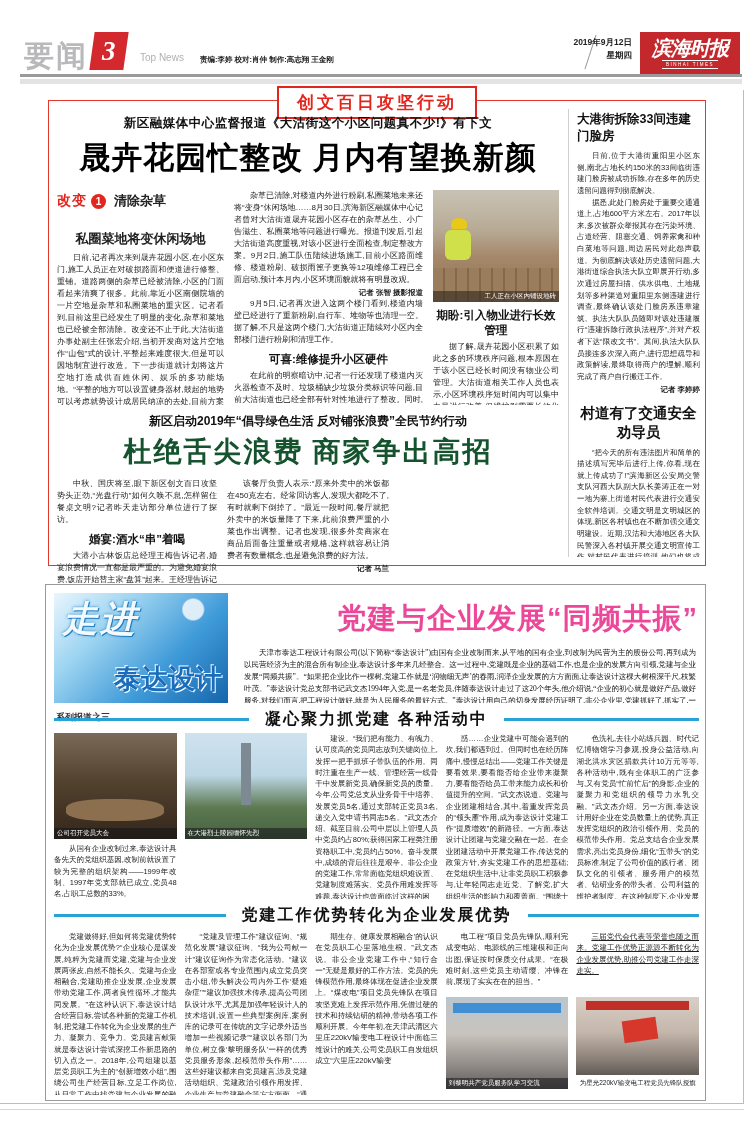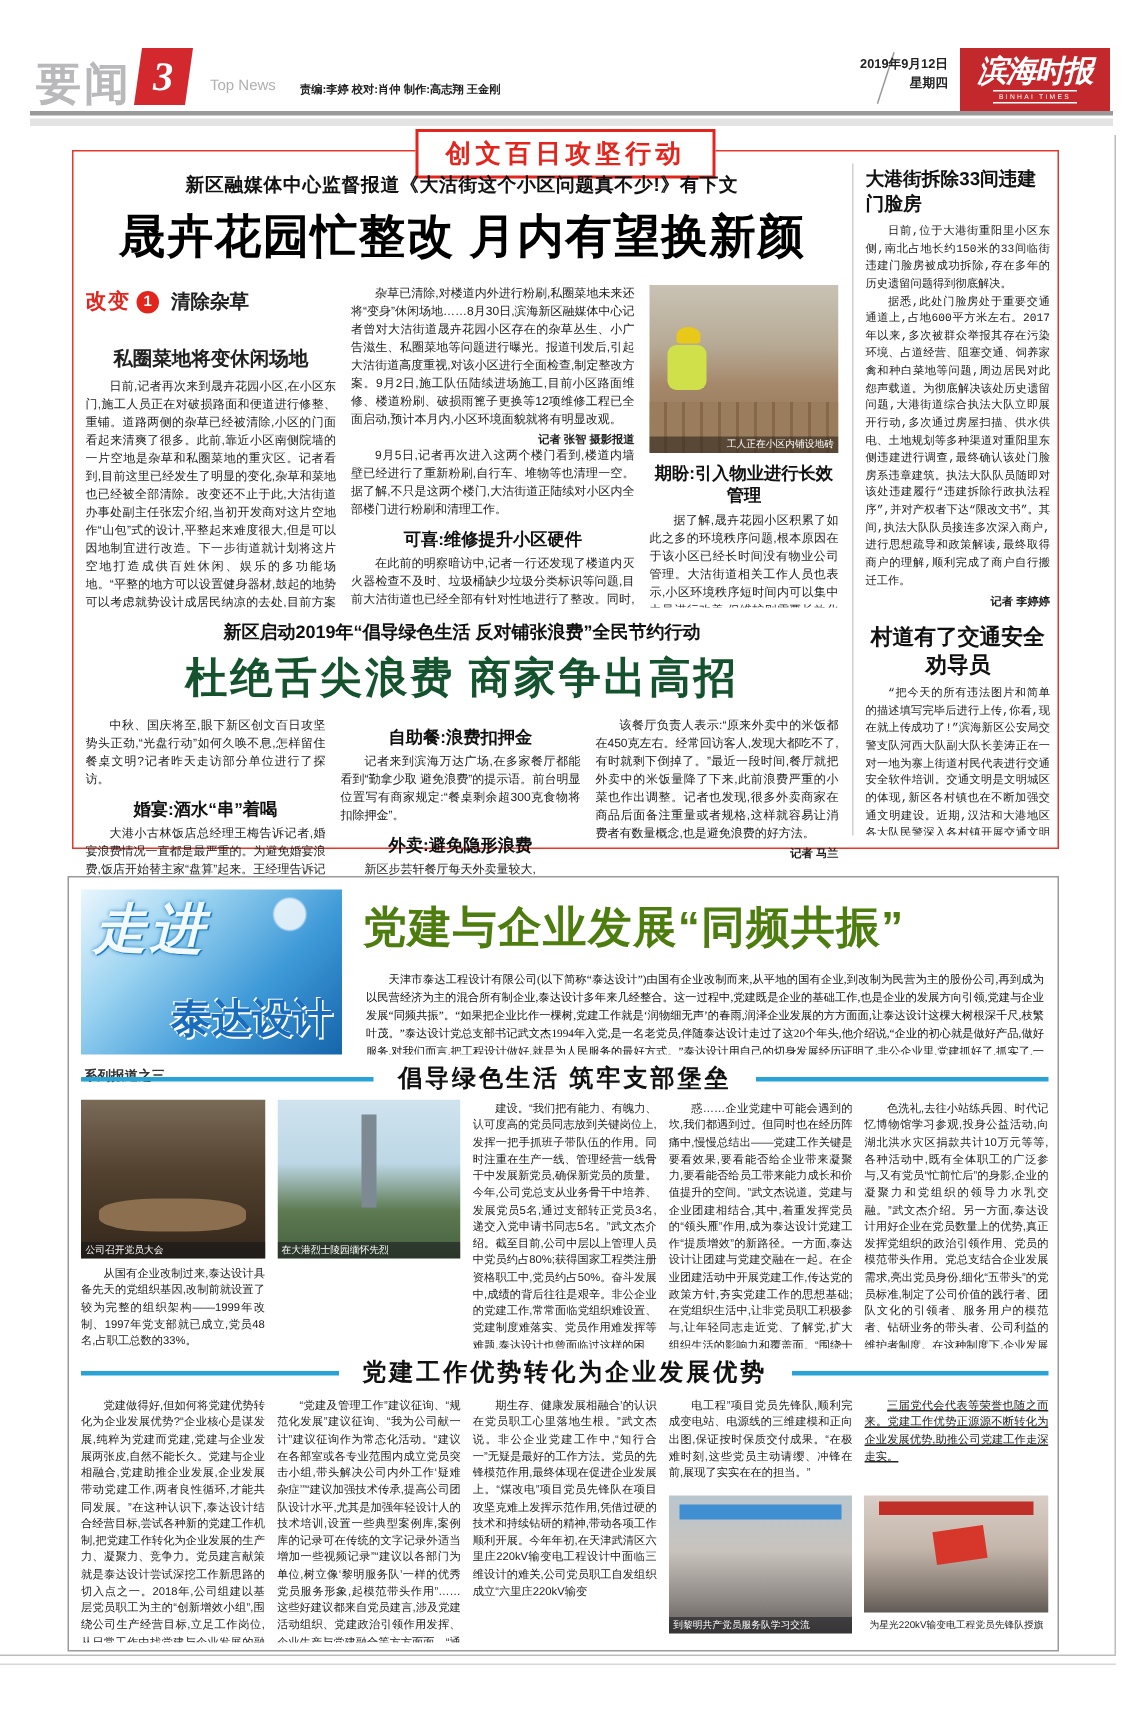--- a/index.html
+++ b/index.html
@@ -55,33 +55,33 @@
   .photo-top .bricks { position:absolute; left:0; bottom:0; width:100%; height:34px; background:repeating-linear-gradient(90deg,#9a7d5c 0 10px,#86674a 10px 12px); }
   .pcap { position:absolute; left:0; right:0; bottom:0; background:rgba(50,40,30,.62); color:#fff; font-size:6.5px; padding:1px 3px; text-align:right; }
 
   .cols2 { display:flex; gap:10px; margin-top:7px; height:118px; overflow:hidden; }
   .ca { width:160px; } .cb { width:160px; } .cc { width:162px; }
   .kicker2 { text-align:center; font-size:12px; font-weight:bold; color:#111; margin-top:8px; }
   .headline2 { text-align:center; font-family:"Liberation Serif", serif; font-size:28px; font-weight:bold; letter-spacing:2px; margin-top:3px; color:#14532d; }
 
   .rightcol { position:absolute; left:519px; top:8px; width:132px; height:448px; border-left:1px solid #d0d0d0; padding-left:8px; overflow:hidden; }
   .rc-h1 { font-size:12.5px; font-weight:bold; color:#111; margin:2px 0 5px 0; }
-  .rc-body { font-size:7.5px; line-height:1.55; text-align:justify; color:#222;font-family:Liberation Mono, monospace; }
+  .rc-body { font-size:7.5px; line-height:1.55; text-align:justify; color:#222; }
   .rc-body p { text-indent:2em; }
   .rc-h2 { font-size:14.5px; font-weight:bold; color:#111; text-align:center; margin:9px 0 5px 0; }
 
   
   .teda { position:absolute; left:45px; top:584px; width:661px; height:517px; border:1px solid #9a9a9a; background:#fff; }
   .brand { position:absolute; left:8px; top:8px; width:174px; height:110px; overflow:hidden;
     background: radial-gradient(circle at 80% 15%, rgba(255,255,255,.8) 0 6%, transparent 7%),
                 linear-gradient(135deg,#eaf6fd 0%,#9dd4f1 30%,#3f9ad8 65%,#1565ab 100%); }
   .brand .l1 { position:absolute; left:8px; top:2px; font-size:36px; font-weight:bold; font-style:italic; color:#f2faff; text-shadow:0 0 3px #1e7dc2, 1px 1px 0 #1e7dc2; letter-spacing:2px; }
   .brand .l2 { position:absolute; right:6px; bottom:6px; font-size:27px; font-weight:bold; color:#1a6dbd; text-shadow:1px 1px 0 #fff, -1px -1px 0 #fff; }
   .series { position:absolute; left:10px; top:126px; font-size:9px; color:#333; font-weight:bold; }
-  .teda-h1 { position:absolute; left:196px; top:14px; width:456px; text-align:left; font-size:29px; font-weight:bold; letter-spacing:1px; color:#4d7c0f; }
+  .teda-h1 { position:absolute; left:196px; top:14px; width:456px; text-align:right; font-size:29px; font-weight:bold; letter-spacing:1px; color:#ec4899; }
   .teda-intro { position:absolute; left:198px; top:62px; width:452px; height:56px; overflow:hidden; font-family:"Liberation Serif", serif; font-size:7.5px; line-height:1.6; text-align:justify; color:#111; }
   .teda-intro p { text-indent:2em; }
 
   .cyansub { position:absolute; left:8px; width:645px; display:flex; align-items:center; }
   .cyansub .rule { flex:1; height:3px; background:#29a3d6; }
   .cyansub .t { font-size:16px; font-weight:bold; color:#111; margin:0 16px; letter-spacing:2px; white-space:nowrap; }
   .sub1pos { top:124px; } .sub2pos { top:320px; }
 
   .trow { position:absolute; left:8px; width:645px; display:flex; gap:8px; overflow:hidden; }
   .trow1 { top:148px; height:166px; }
@@ -192,30 +192,20 @@
       <div class="cols2">
         <div class="ca">
           <div class="body">
               <p>中秋、国庆将至,眼下新区创文百日攻坚势头正劲,“光盘行动”如何久唤不息,怎样留住餐桌文明?记者昨天走访部分单位进行了探访。</p>
             </div>
           <div class="subhead">婚宴:酒水“串”着喝</div>
           <div class="body">
               <p>大港小古林饭店总经理王梅告诉记者,婚宴浪费情况一直都是最严重的。为避免婚宴浪费,饭店开始替主家“盘算”起来。王经理告诉记者,首先以酒水饮料为例,他们就主动帮助客人打“串”着喝。“比如相邻的两个包间,先开一瓶白酒,这个包间斟满了,服务员拿着剩下的半瓶去另一包间斟酒,饮料也是,喝完一瓶再开一瓶。”她说。针对主家不好意思打包的情况,饭店安排服务员将剩饭剩菜打包整理好,提示主家带回,避免浪费。</p>
             </div>
         </div>
-        <div class="cb">
-          <div class="subhead">自助餐:浪费扣押金</div>
-          <div class="body">
-              <p>记者来到滨海万达广场,在多家餐厅都能看到“勤拿少取 避免浪费”的提示语。前台明显位置写有商家规定:“餐桌剩余超300克食物将扣除押金”。</p>
-            </div>
-          <div class="subhead">外卖:避免隐形浪费</div>
-          <div class="body">
-              <p>新区步芸轩餐厅每天外卖量较大,</p>
-            </div>
-        </div>
         <div class="cc">
           <div class="body">
               <p>该餐厅负责人表示:“原来外卖中的米饭都在450克左右。经常回访客人,发现大都吃不了,有时就剩下倒掉了。”最近一段时间,餐厅就把外卖中的米饭量降了下来,此前浪费严重的小菜也作出调整。记者也发现,很多外卖商家在商品后面备注重量或者规格,这样就容易让消费者有数量概念,也是避免浪费的好方法。</p>
             </div>
           <div class="byline">记者 马兰</div>
         </div>
       </div>
     </div>
 
     <div class="rightcol">
@@ -239,21 +229,21 @@
       <div class="l2">泰达设计</div>
     </div>
     <div class="series">系列报道之三</div>
     <div class="teda-h1">党建与企业发展“同频共振”</div>
     <div class="teda-intro">
         <p>天津市泰达工程设计有限公司(以下简称“泰达设计”)由国有企业改制而来,从平地的国有企业,到改制为民营为主的股份公司,再到成为以民营经济为主的混合所有制企业,泰达设计多年来几经整合。这一过程中,党建既是企业的基础工作,也是企业的发展方向引领,党建与企业发展“同频共振”。“如果把企业比作一棵树,党建工作就是‘润物细无声’的春雨,润泽企业发展的方方面面,让泰达设计这棵大树根深千尺,枝繁叶茂。”泰达设计党总支部书记武文杰1994年入党,是一名老党员,伴随泰达设计走过了这20个年头,他介绍说,“企业的初心就是做好产品,做好服务,对我们而言,把工程设计做好,就是为人民服务的最好方式。”泰达设计用自己的切身发展经历证明了,非公企业里,党建抓好了,抓实了,一样是生产力。</p>
       </div>
 
     <div class="cyansub sub1pos">
       <div class="rule"></div>
-      <div class="t">倡导绿色生活 筑牢支部堡垒</div>
+      <div class="t">凝心聚力抓党建 各种活动中</div>
       <div class="rule"></div>
     </div>
 
     <div class="trow trow1">
       <div class="tcol">
         <div class="ph ph-meeting">
           <div class="table"></div>
           <div class="cap">公司召开党员大会</div>
         </div>
         <div class="tbody">

